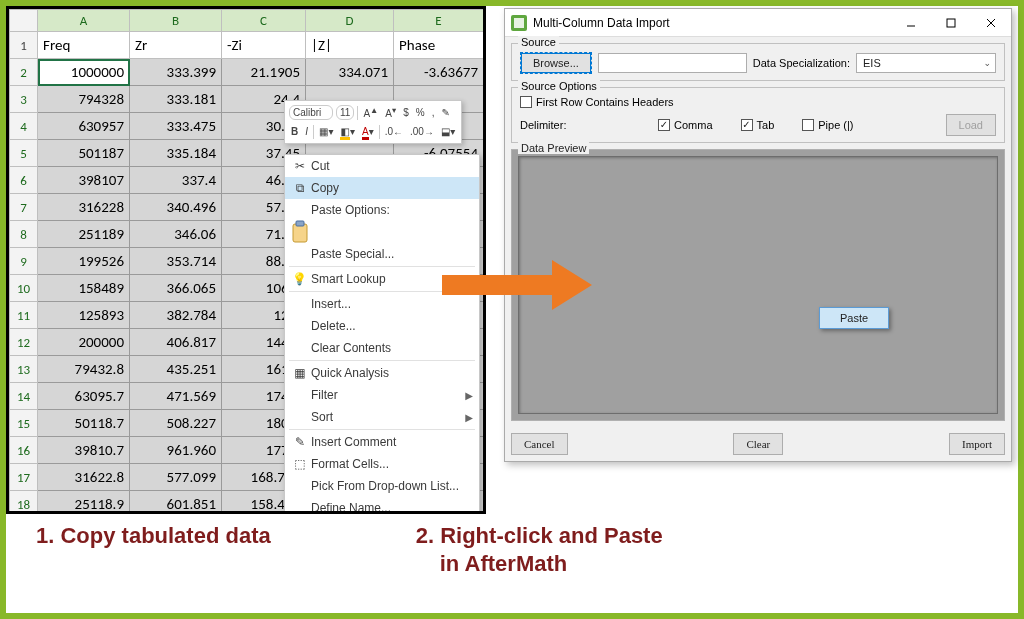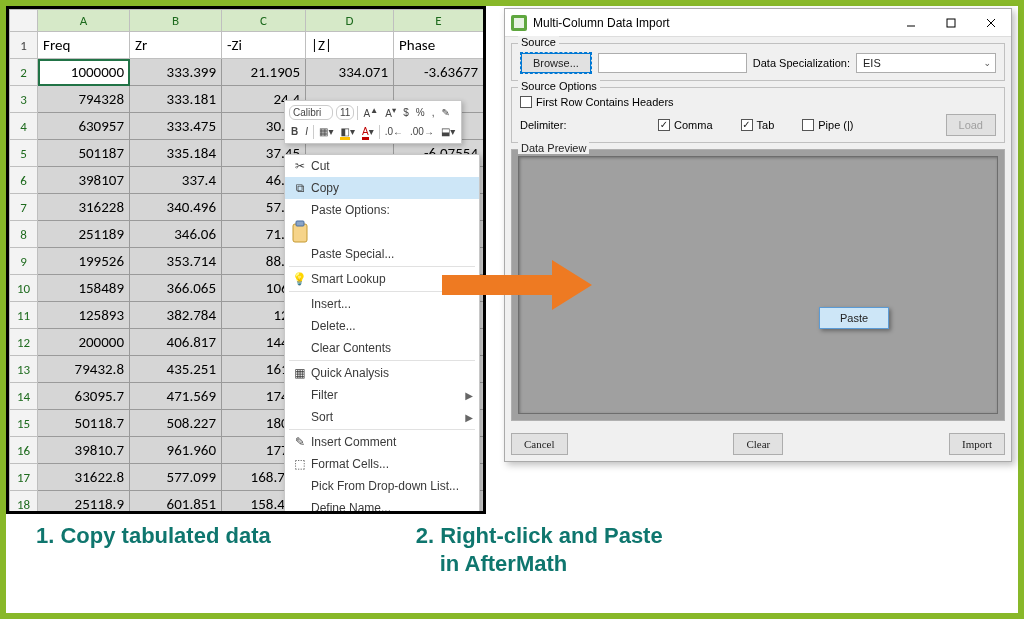--- a/index.html
+++ b/index.html
@@ -194,21 +194,21 @@
     display:inline-flex; align-items:center;
     box-shadow: 2px 2px 4px rgba(0,0,0,.35);
   }
   .dlg-bottom {
     display:flex; justify-content:space-between;
     padding:6px;
     font-family:Liberation Serif, serif;
   }
   
   .captions { display:flex; padding:8px 30px 0 30px; gap:60px; }
-  .cap { color:#0f766e; font-weight:700; font-size:22px; line-height:1.25; font-family:"Segoe UI", Arial, sans-serif; }
+  .cap { color:#7f1d1d; font-weight:700; font-size:22px; line-height:1.25; font-family:"Segoe UI", Arial, sans-serif; }
   .cap.c2 { margin-left:85px; }
 </style>
 </head>
 <body>
 
 <div class="frame">
 
   <div class="top">
 
     <div class="left-panel">

